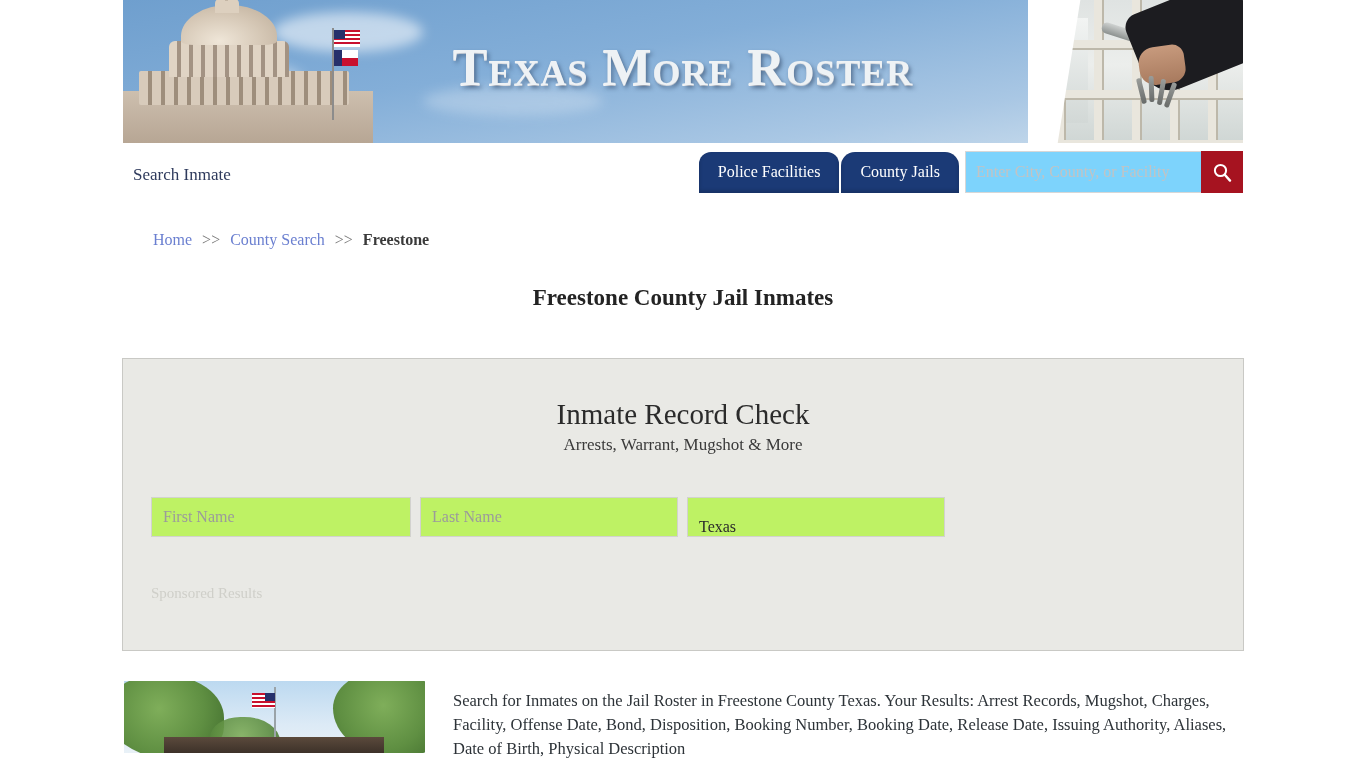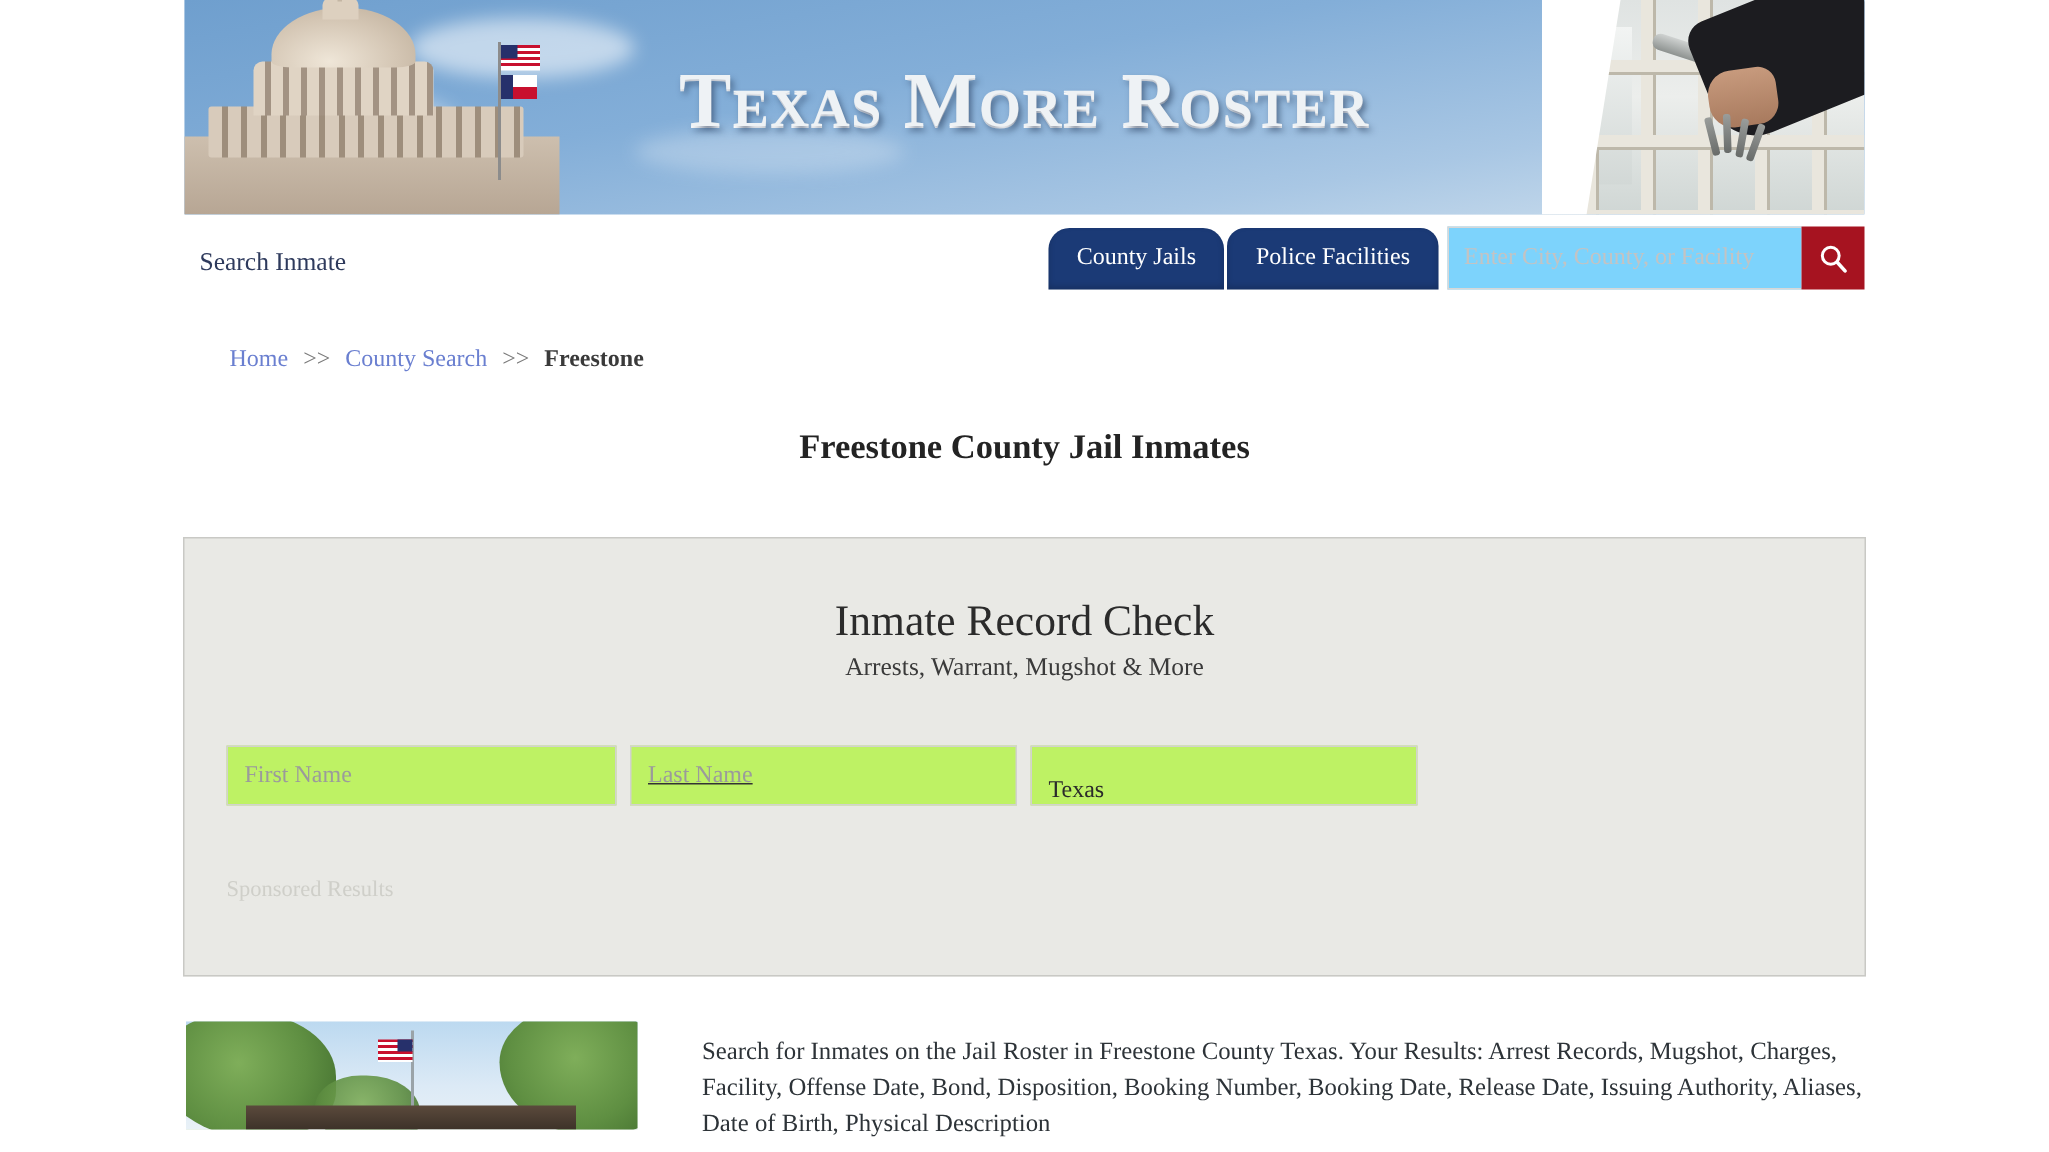--- a/index.html
+++ b/index.html
@@ -277,21 +277,21 @@
     border: 1px solid #d2d2ce;
     background: #bef264;
     font-size: 16px;
     font-family: "Liberation Serif", serif;
     padding: 0 11px;
     color: #333;
     outline: none;
   }
   .fld::placeholder { color: #9b9b9b; }
   .fld-first { width: 260px; }
-  .fld-last { width: 258px; text-decoration: underline; }
+  .fld-last { width: 258px; }
   .fld-state {
     width: 258px;
     position: relative;
     display: flex; align-items: flex-end;
     cursor: pointer;
     color: #2b2b2b;
   }
   .chev {
     position: absolute; right: 12px; top: 50%;
     transform: translateY(-50%);
@@ -312,21 +312,21 @@
   .sponsored {
     position: absolute; left: 28px; bottom: 48px;
     font-size: 15px;
     color: #cfcfc9;
   }
 
   
   .content {
     width: 1122px; margin: 30px auto 0 auto;
     display: flex;
-    gap: 43px;
+    gap: 28px;
     padding-left: 2px;
   }
   .thumb {
     width: 301px; height: 72px;
     overflow: hidden;
     position: relative;
     flex: 0 0 301px;
     background: linear-gradient(to bottom, #cfe2f2 0%, #e2eef8 55%, #d6e6d2 100%);
   }
   .thumb-sky { position: absolute; inset: 0;
@@ -408,22 +408,22 @@
       <div class="jail-divider"></div>
     </div>
 
     <div class="banner-title">Texas More Roster</div>
   </div>
 
   <div class="navbar">
     <div class="nav-brand">Search Inmate</div>
 
     <div class="nav-right">
+      <div class="tab t1">Police Facilities</div>
       <div class="tab t2">County Jails</div>
-      <div class="tab t1">Police Facilities</div>
 
       <div class="search-group">
         <input class="search-input" type="text" placeholder="Enter City, County, or Facility" style="">
         <button class="search-btn">
           <svg width="20" height="20" viewBox="0 0 20 20">
             <circle cx="8.5" cy="8.5" r="5.6" fill="none" stroke="#ffffff" stroke-width="2"></circle>
             <line x1="12.8" y1="12.8" x2="18" y2="18.6" stroke="#ffffff" stroke-width="2.4" stroke-linecap="round"></line>
           </svg>
         </button>
       </div>

